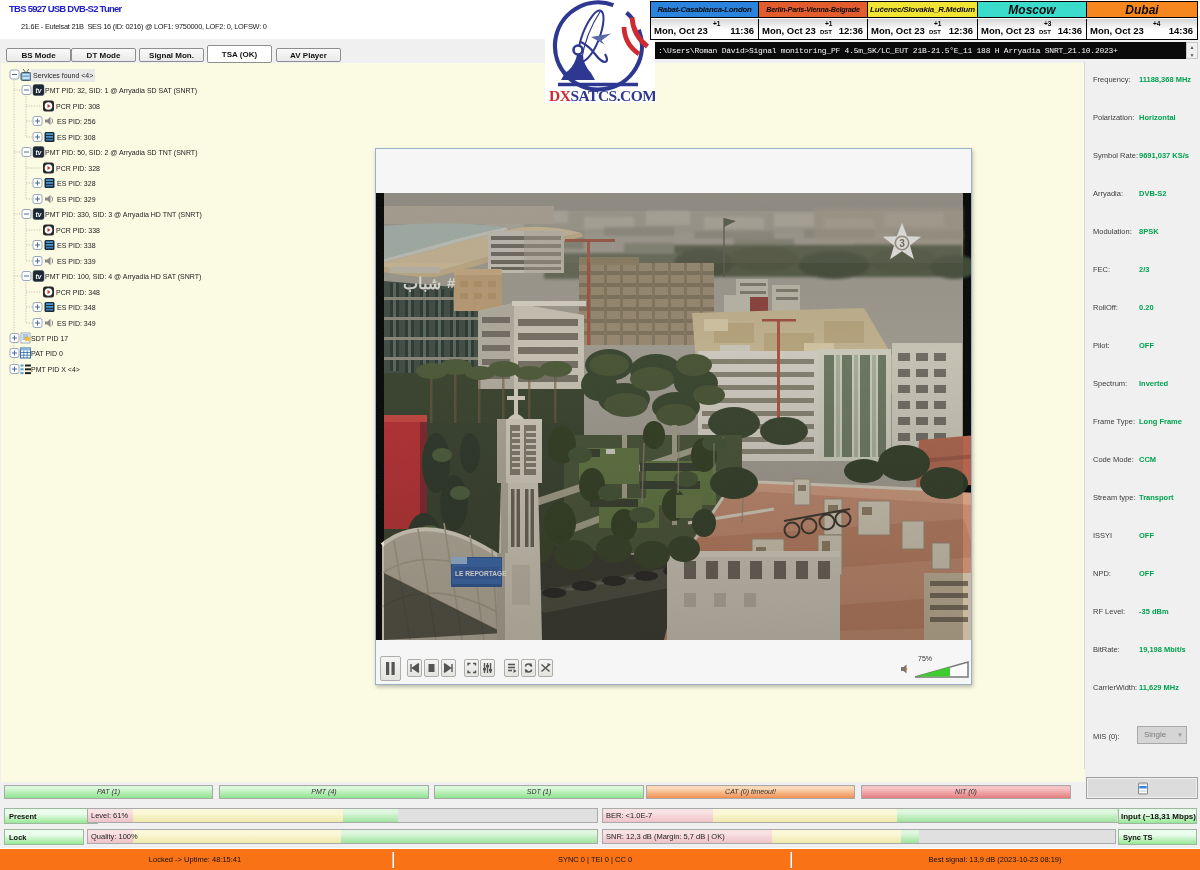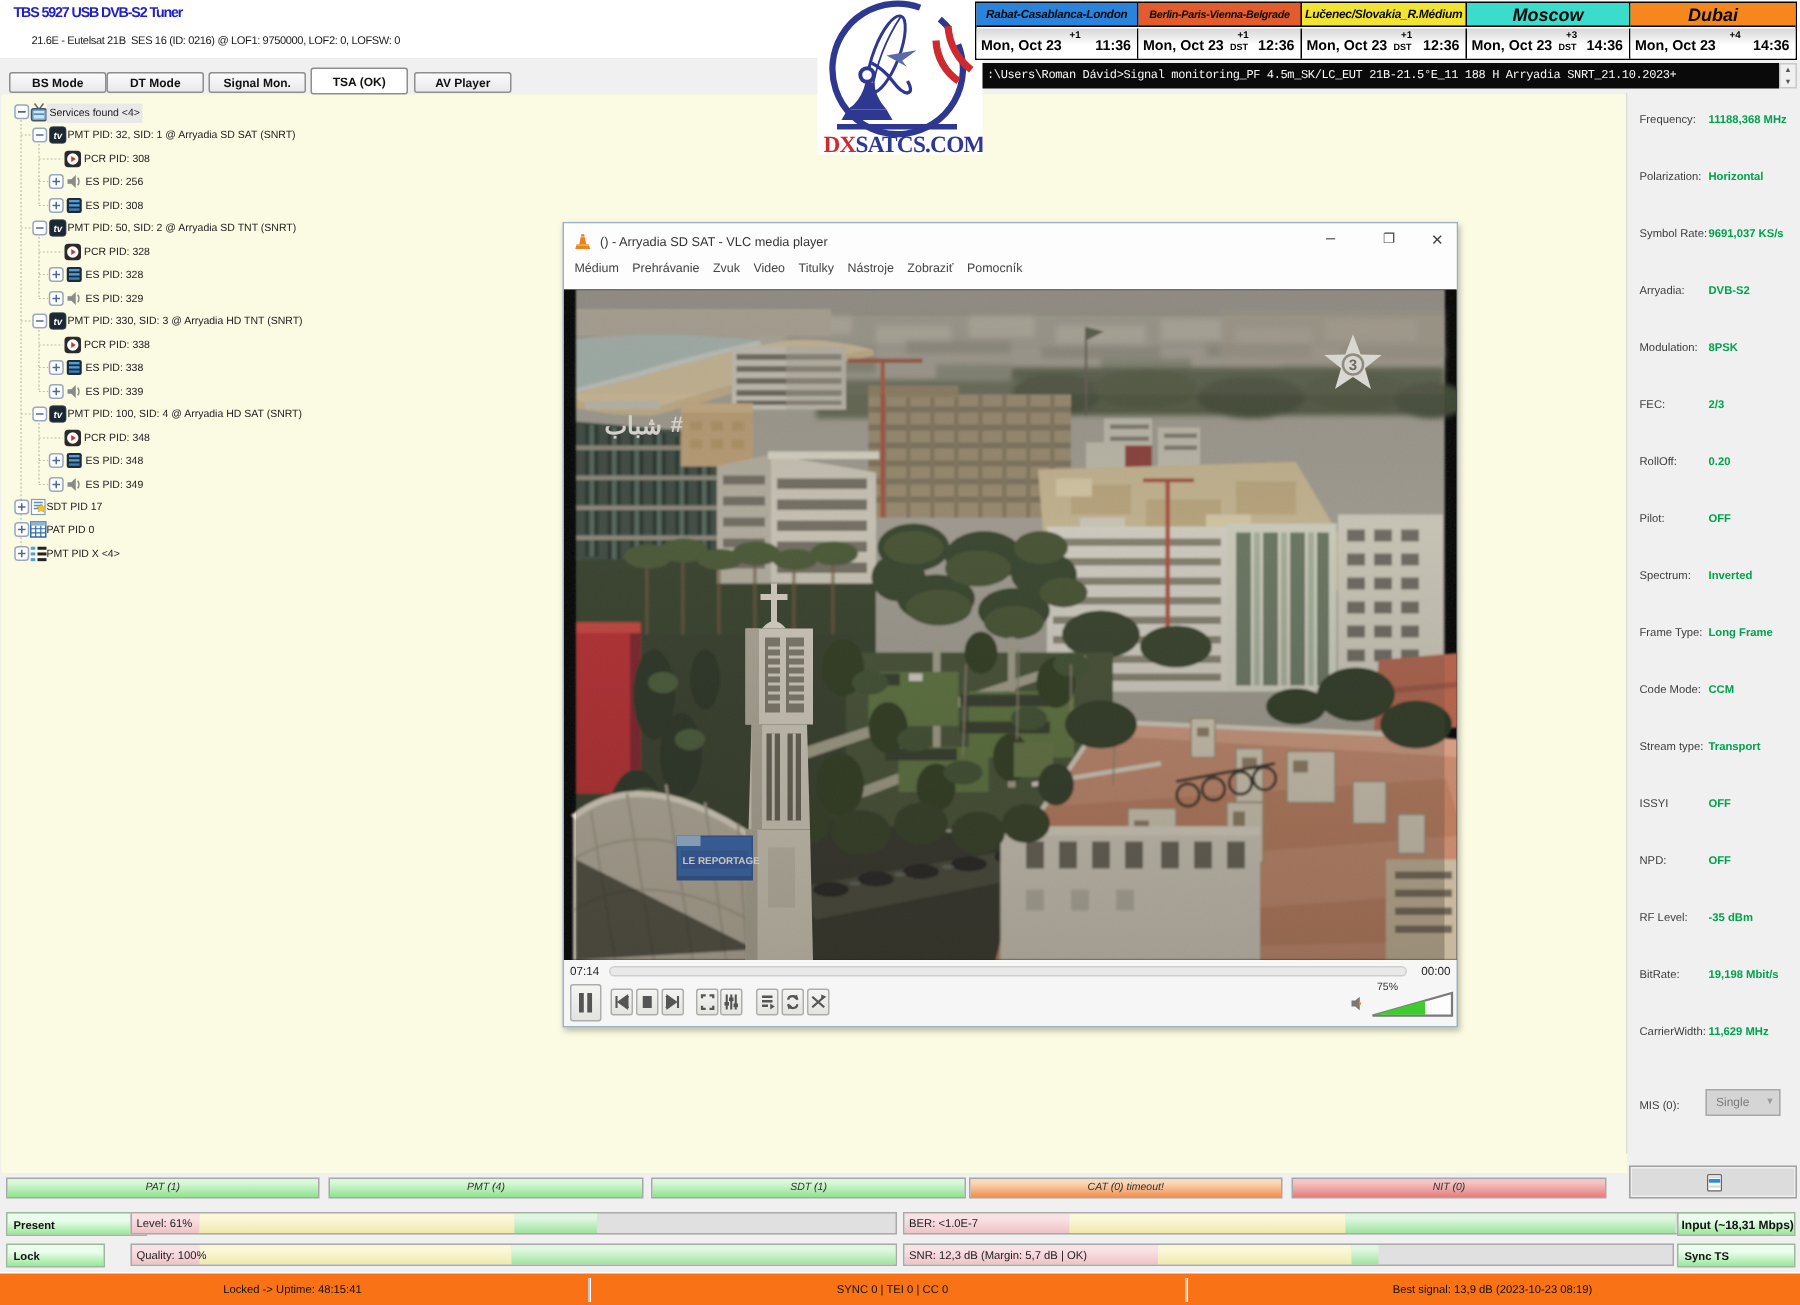--- a/index.html
+++ b/index.html
@@ -320,34 +320,20 @@
   <div class="abs" style="left:1px;top:717px;width:112px;height:22px;background:#dcdcdc;border:1px solid #a2a2a2;box-shadow:inset 0 0 0 1px #eee">
     <svg width="10" height="15" style="position:absolute;left:51px;top:3px" viewBox="0 0 12 14">
         <rect x="0.5" y="0.5" width="11" height="13" rx="1" fill="#fff" stroke="#666"></rect>
         <rect x="1.5" y="4" width="9" height="3" fill="#2e8ae0"></rect>
         <rect x="1.5" y="9" width="9" height="2" fill="#ddd"></rect>
         <rect x="1.5" y="2" width="9" height="1" fill="#ccc"></rect>
       </svg>
   </div>
 </div>
 <div class="abs" id="vlc">
-  <div class="abs" id="vtitle">
-    <svg width="13" height="13" style="position:absolute;left:6px;top:5px" viewBox="0 0 13 13">
-        <path d="M6.5 1 L8.8 9 H4.2 Z" fill="#e8e8e8"></path>
-        <path d="M5.1 4.2 L7.9 4.2 L8.8 9 H4.2 Z" fill="#f07f1a"></path>
-        <path d="M5.6 2.2 L7.4 2.2 L7.8 3.6 L5.2 3.6 Z" fill="#f07f1a"></path>
-        <path d="M2.5 9 L10.5 9 L11.5 12 L1.5 12 Z" fill="#e8861c"></path>
-        <path d="M2.5 9 L10.5 9 L10.8 10 L2.2 10 Z" fill="#f8a83c"></path>
-      </svg>
-    <span style="position:absolute;left:24px;top:7px;font-size:8.5px;color:#333">() - Arryadia SD SAT - VLC media player</span>
-    <span style="position:absolute;left:508px;top:4px;font-size:11px;color:#444">–</span>
-    <span style="position:absolute;left:546px;top:5px;font-size:9px;color:#444">❐</span>
-    <span style="position:absolute;left:578px;top:5px;font-size:10px;color:#444">✕</span>
-  </div>
-  <div class="abs" id="vmenu"><span style="margin-left:7px">Médium</span><span>Prehrávanie</span><span>Zvuk</span><span>Video</span><span>Titulky</span><span>Nástroje</span><span>Zobraziť</span><span>Pomocník</span></div>
   <svg class="abs" id="vvideo" width="595" height="447" viewBox="0 0 595 447">
     <defs>
       <linearGradient id="vg" x1="0" y1="0" x2="0" y2="1">
         <stop offset="0" stop-color="#8a887e" stop-opacity="0.12"></stop>
         <stop offset="0.35" stop-color="#000" stop-opacity="0"></stop>
         <stop offset="1" stop-color="#1a1408" stop-opacity="0.2"></stop>
       </linearGradient>
       <linearGradient id="dkl" x1="0" y1="0" x2="1" y2="1">
         <stop offset="0" stop-color="#000" stop-opacity="0.35"></stop>
         <stop offset="0.4" stop-color="#000" stop-opacity="0"></stop>
@@ -853,25 +839,20 @@
           <rect x="68" y="365" width="49" height="26" fill="#2a62b8"></rect>
           <rect x="67" y="364" width="16" height="7" fill="#9cc0ea"></rect>
           <rect x="70" y="374" width="45" height="12" fill="#2456aa"></rect>
           <text x="71" y="383" font-size="6.6" font-weight="bold" fill="#fff" font-family="Liberation Sans">LE REPORTAGE</text>
         </g>
       <rect x="0" y="0" width="579" height="447" fill="#4a4030" opacity="0.05"></rect>
         <rect x="0" y="0" width="579" height="447" filter="url(#grain)" opacity="0.16" fill="#888478"></rect>
         <rect x="0" y="0" width="579" height="447" fill="url(#vg)"></rect>
     </g>
   </svg>
-  <div class="abs" id="vseek">
-    <span style="position:absolute;left:4px;top:3px;font-size:7.8px;color:#222">07:14</span>
-    <div style="position:absolute;left:30px;top:4px;width:532px;height:7px;background:#e9e9e9;border:1px solid #cfcfcf;border-radius:4px"></div>
-    <span style="position:absolute;right:4px;top:3px;font-size:7.8px;color:#222">00:00</span>
-  </div>
   <div class="abs" id="vctrl">
     <div class="vbtn" style="left:4px;top:1px;width:21px;height:25px"><svg width="19" height="23" viewBox="0 0 19 23">
           <rect x="5" y="5" width="3.2" height="13" fill="#555"></rect>
           <rect x="10.5" y="5" width="3.2" height="13" fill="#555"></rect>
         </svg></div>
     <div class="vbtn" style="left:31px;top:4px;width:15px;height:18px"><svg width="13" height="16" viewBox="0 0 13 16">
           <path d="M3 4 V12 M10 4 L4.5 8 L10 12 Z M11 4 L6.5 8 L11 12" fill="#555" stroke="#555" stroke-width="1.4"></path>
         </svg></div>
     <div class="vbtn" style="left:48px;top:4px;width:15px;height:18px"><svg width="13" height="16" viewBox="0 0 13 16">
           <rect x="3.5" y="4" width="6" height="8" fill="#555"></rect>
@@ -922,21 +903,21 @@
       </svg>
   </div>
 </div>
 <div class="abs" id="bottom">
   <div class="bar1 g" style="left:4px;width:209px">PAT (1)</div>
   <div class="bar1 g" style="left:219px;width:210px">PMT (4)</div>
   <div class="bar1 g" style="left:434px;width:210px">SDT (1)</div>
   <div class="bar1" style="left:646px;width:209px;background:linear-gradient(#fad9b8 20%,#f09050)">CAT (0) timeout!</div>
   <div class="bar1" style="left:861px;width:210px;background:linear-gradient(#f6c4c4 20%,#e57d7d)">NIT (0)</div>
   <div class="btnbox" style="left:4px;top:808px;width:94px">Present</div>
-  <div class="btnbox" style="left:4px;top:829px;width:66px">Lock</div>
+  <div class="btnbox" style="left:4px;top:829px;width:80px">Lock</div>
   <div class="mbar" style="left:87px;top:808px;width:511px">
     <div class="seg" style="left:0;width:45px;background:linear-gradient(#f9e2e4 25%,#eec3c8)"></div>
     <div class="seg" style="left:45px;width:210px;background:linear-gradient(#fbf8da 25%,#efe9ab)"></div>
     <div class="seg" style="left:255px;width:55px;background:linear-gradient(#dff7df 25%,#9fe49f)"></div>
     <span style="position:absolute;left:3px">Level: 61%</span>
   </div>
   <div class="mbar" style="left:87px;top:829px;width:511px">
     <div class="seg" style="left:0;width:45px;background:linear-gradient(#f9e2e4 25%,#eec3c8)"></div>
     <div class="seg" style="left:45px;width:208px;background:linear-gradient(#fbf8da 25%,#efe9ab)"></div>
     <div class="seg" style="left:253px;width:258px;background:linear-gradient(#dff7df 25%,#9fe49f)"></div>

